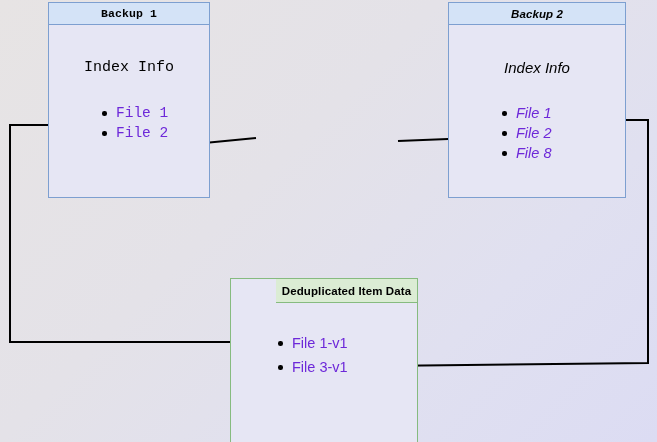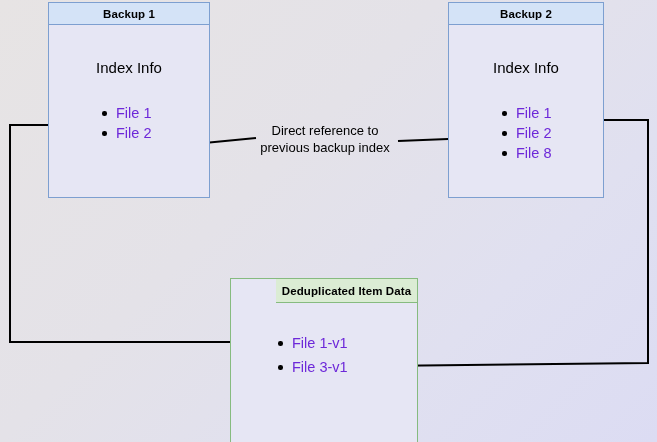--- a/index.html
+++ b/index.html
@@ -127,32 +127,32 @@
     </defs>
 
     <path d="M 96 125 L 10 125 L 10 342 L 272 342" fill="none" stroke="#000" stroke-width="2" marker-end="url(#arrow)"></path>
 
     <path d="M 498 137 L 398 141" fill="none" stroke="#000" stroke-width="2"></path>
     <path d="M 256 138 L 163 147" fill="none" stroke="#000" stroke-width="2" marker-end="url(#arrow)"></path>
 
     <path d="M 570 120 L 648 120 L 648 363 L 378 366" fill="none" stroke="#000" stroke-width="2" marker-end="url(#arrow)"></path>
   </svg>
 
-  <div class="node" style="left:48px; top:2px; width:162px; height:196px;">
+  <div class="node" style="left:48px; top:2px; width:162px; height:196px;font-family:Liberation Mono, monospace;">
     <div class="node-header">Backup 1</div>
     <div class="node-body">
       <div class="index-title">Index Info</div>
       <ul class="bullet-list list-b1">
         <li>File 1</li>
         <li>File 2</li>
       </ul>
     </div>
   </div>
 
-  <div class="node" style="left:448px; top:2px; width:156px; height:196px;">
+  <div class="node" style="left:448px; top:2px; width:178px; height:196px;font-style:italic;">
     <div class="node-header">Backup 2</div>
     <div class="node-body">
       <div class="index-title">Index Info</div>
       <ul class="bullet-list list-b2">
         <li>File 1</li>
         <li>File 2</li>
         <li>File 8</li>
       </ul>
     </div>
   </div>
@@ -160,18 +160,14 @@
   <div class="node green" style="left:230px; top:278px; width:188px; height:168px;">
     <div class="node-header">Deduplicated Item Data</div>
     <div class="node-body">
       <ul class="bullet-list list-dd">
         <li>File 1-v1</li>
         <li>File 3-v1</li>
       </ul>
     </div>
   </div>
 
-  <div class="edge-label">
-    <div>Direct reference to</div>
-    <div>previous backup index</div>
-  </div>
 
 </div>
 
 </body></html>

